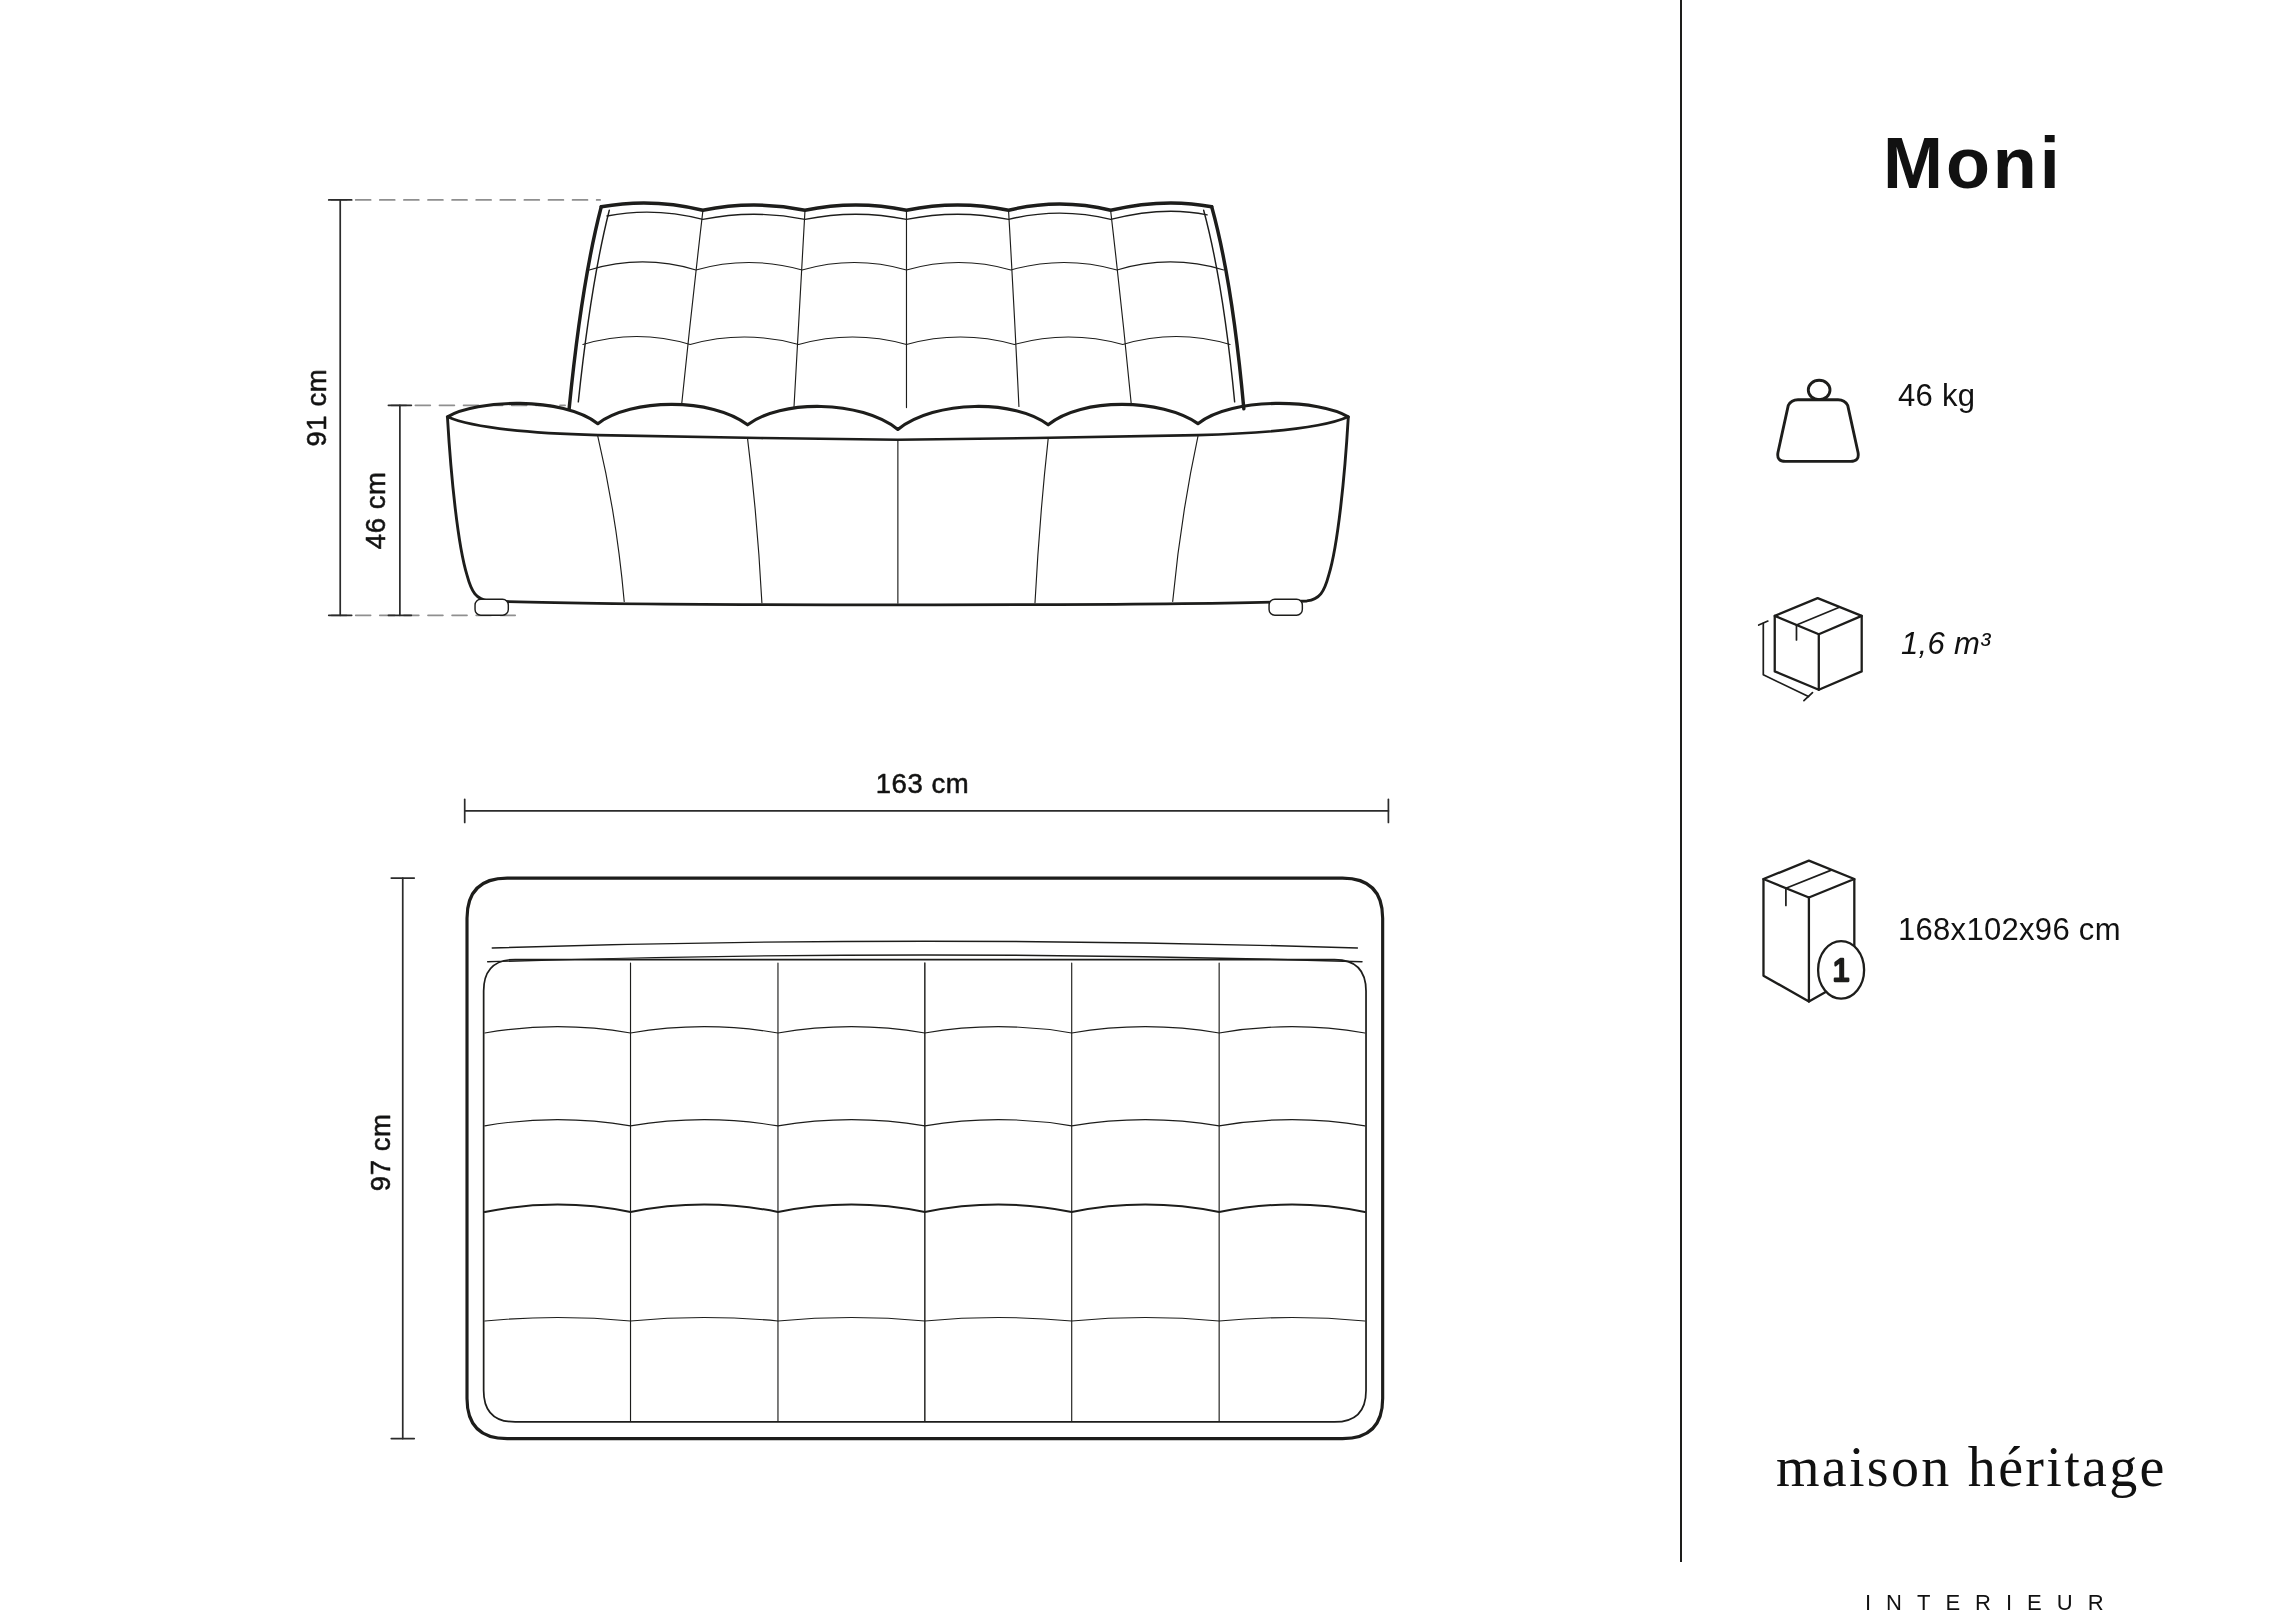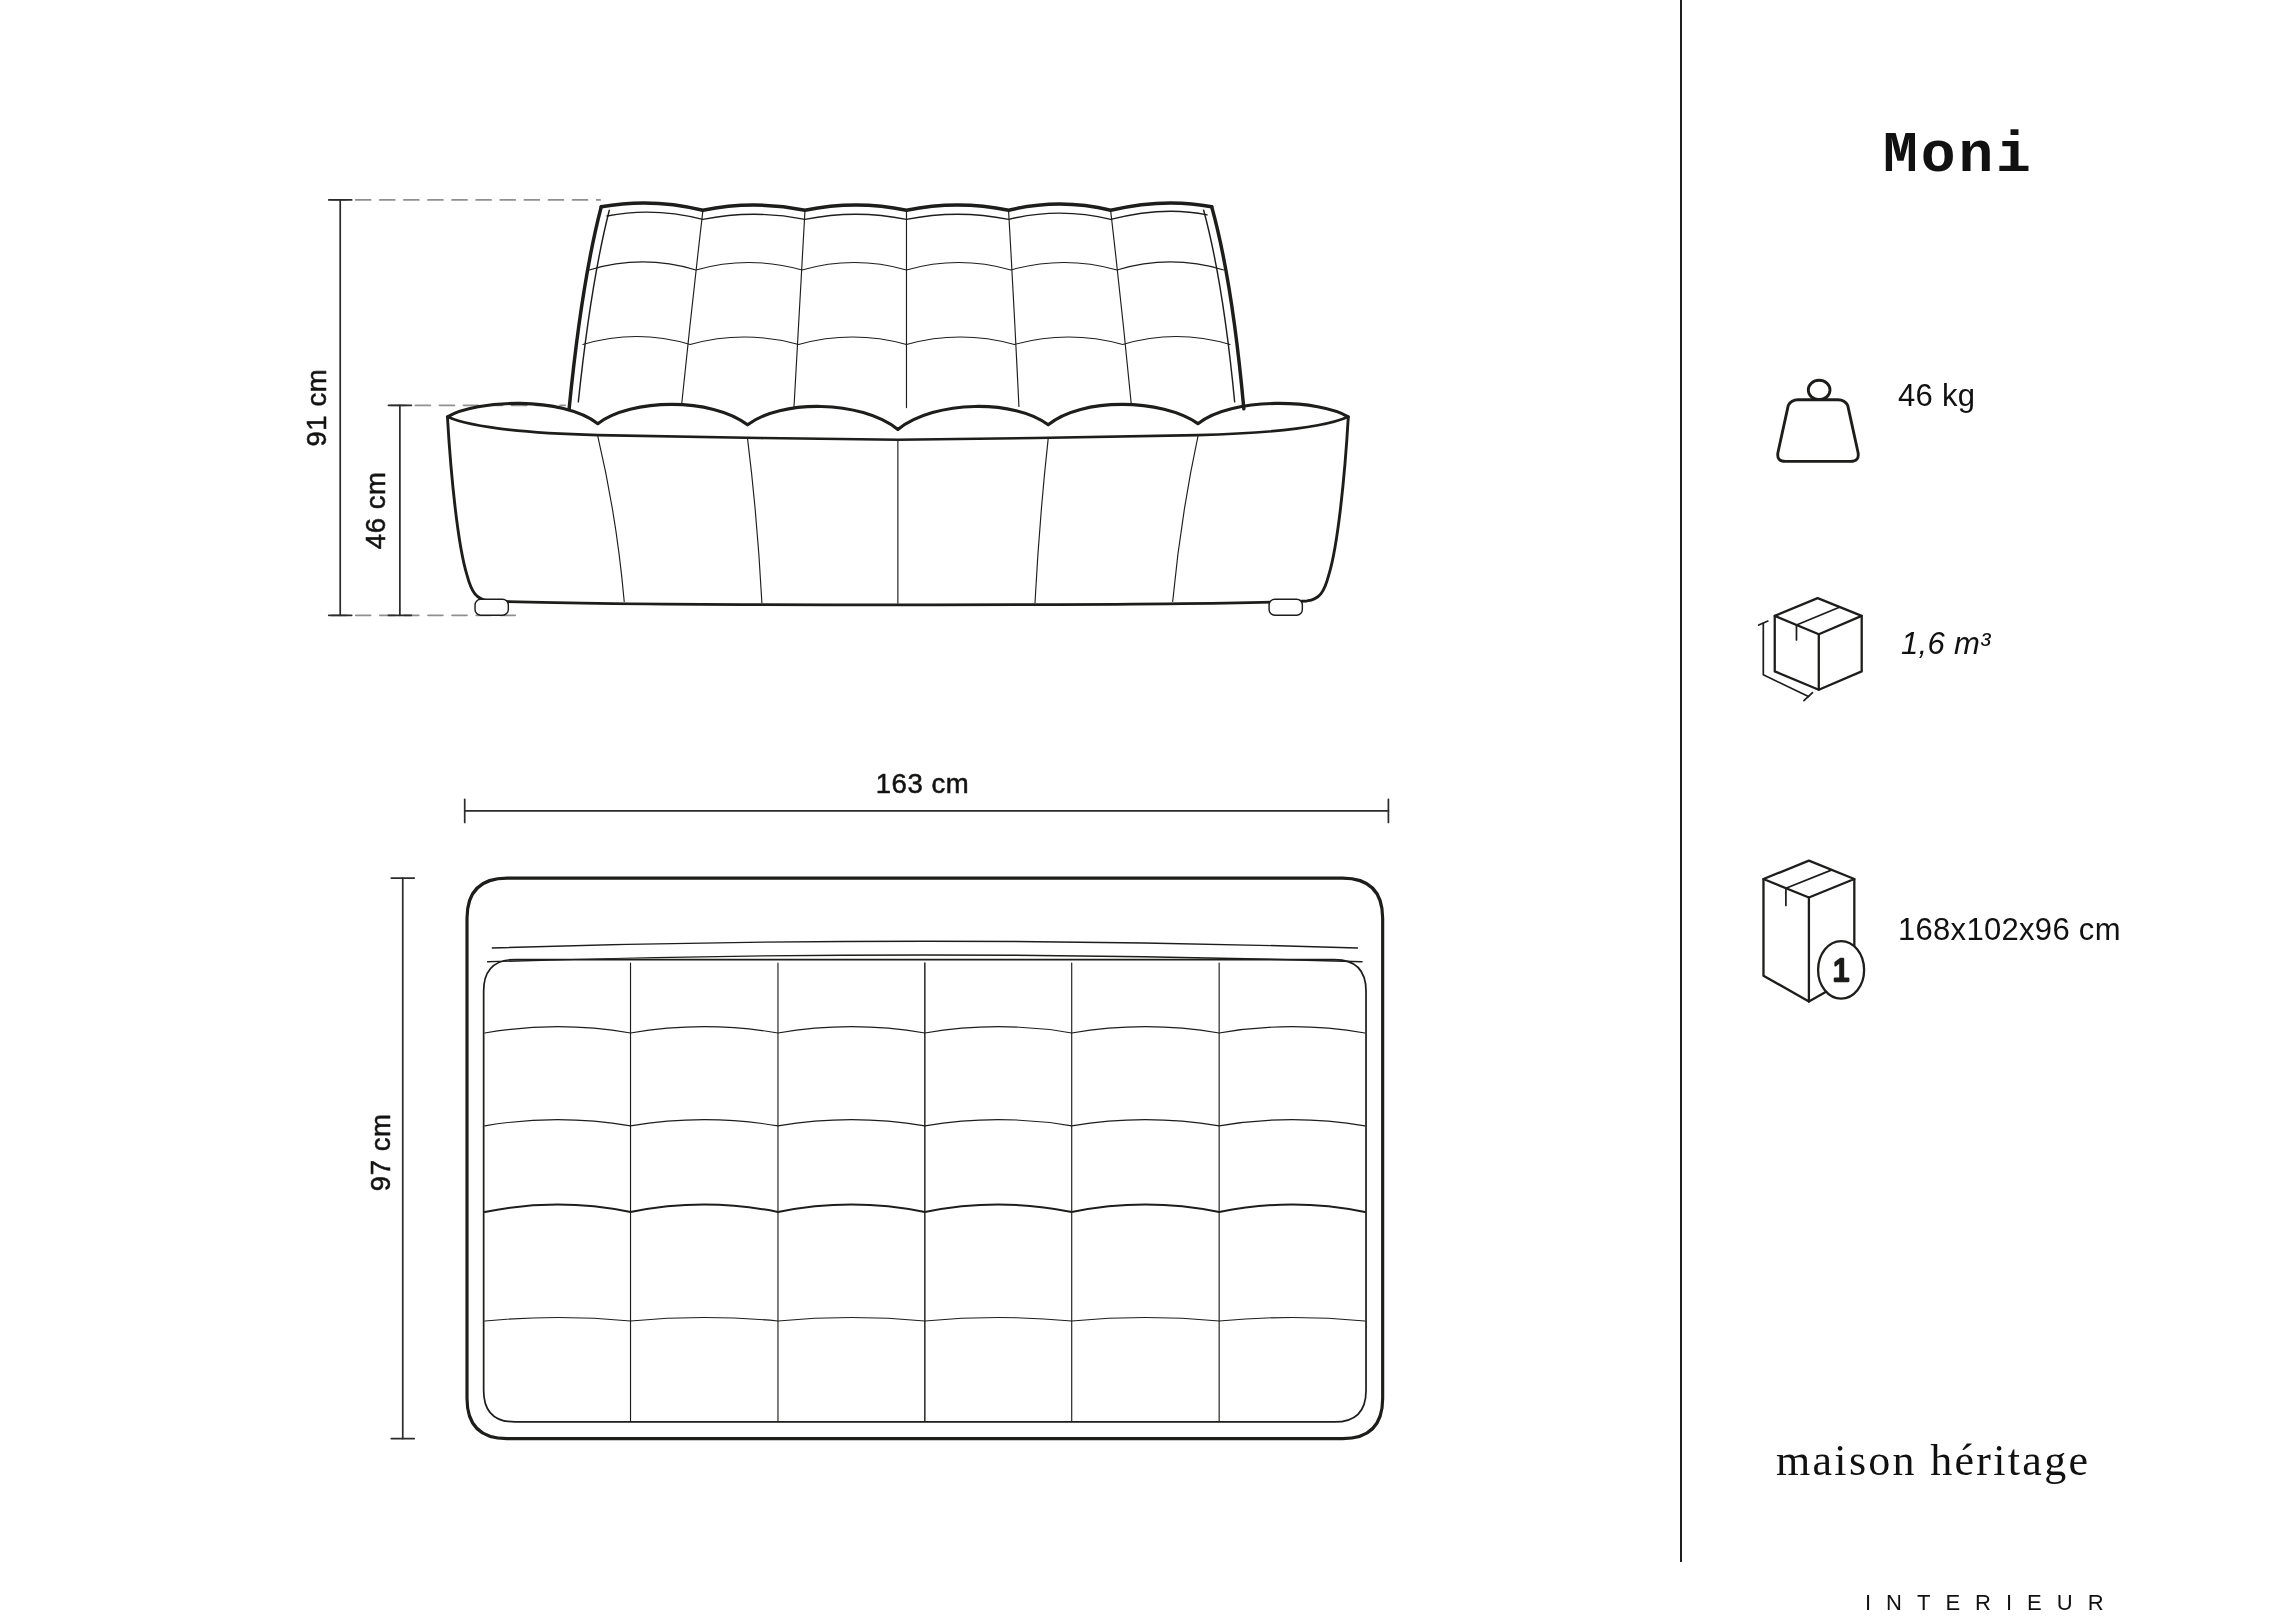--- a/index.html
+++ b/index.html
@@ -7,36 +7,36 @@
     width:2295px;height:1623px;position:relative;overflow:hidden;
     background:#ffffff;
     font-family:"Liberation Sans", sans-serif;
     color:#111;
   }
   .abs{position:absolute;}
   svg{display:block;overflow:visible;}
   svg text{font-family:"Liberation Sans", sans-serif;fill:#111;}
   .dim-label{font-size:48px;letter-spacing:1px;}
   #product-title{
-    left:1883px;top:127px;font-size:58px;font-weight:bold;
-    letter-spacing:2.9px;line-height:1;white-space:nowrap;font-family:Liberation Mono, monospace;
+    left:1883px;top:127px;font-size:72px;font-weight:bold;
+    letter-spacing:2.9px;line-height:1;white-space:nowrap;
   }
   .spec-value{
     font-size:31px;line-height:1;white-space:nowrap;letter-spacing:0.3px;
   }
   #spec-weight-value{left:1898px;top:380px;}
   #spec-volume-value{left:1901px;top:628px;font-style:italic;}
   #spec-package-value{left:1898px;top:914px;text-align:right;}
   #divider{
     left:1680px;top:0;width:1.7px;height:1562px;background:#1d1d1b;
   }
   #brand-name{
     left:1776px;top:1439px;width:425px;
     font-family:"Liberation Serif", serif;
-    font-size:44px;line-height:1;letter-spacing:2.3px;white-space:nowrap;
+    font-size:56px;line-height:1;letter-spacing:2.3px;white-space:nowrap;
   }
   #brand-subtitle{
     left:1865px;top:1592px;
     font-size:22px;letter-spacing:15px;line-height:1;white-space:nowrap;
   }
 </style>
 </head>
 <body>
 
 <svg class="abs" style="left:0;top:0" width="1681" height="1623" viewBox="0 0 2930 2828">

